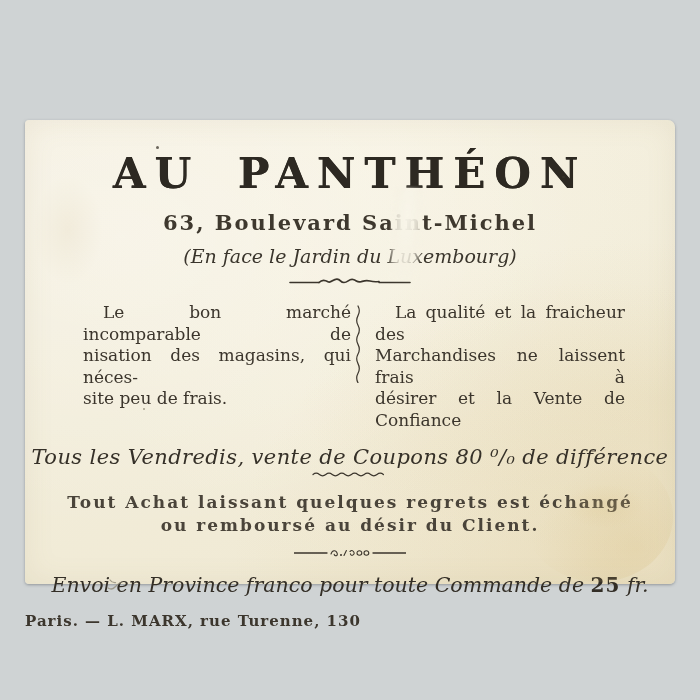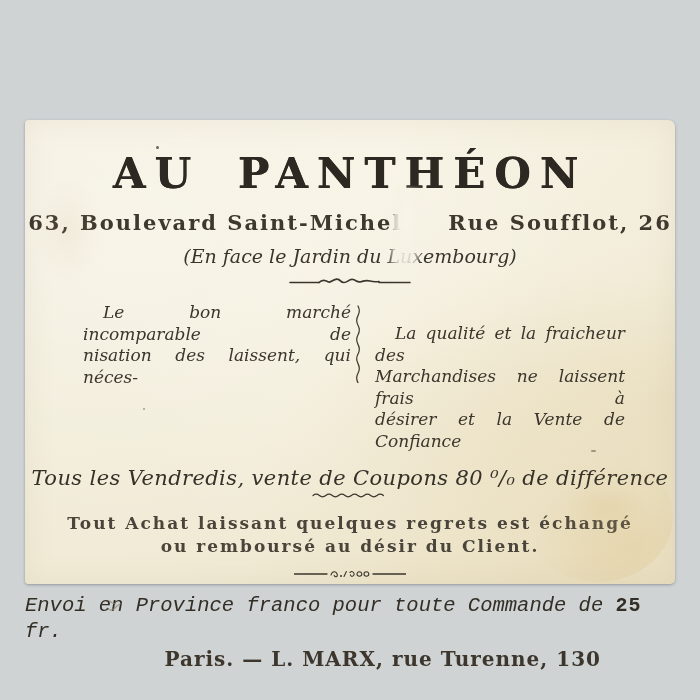--- a/index.html
+++ b/index.html
@@ -73,22 +73,22 @@
     margin: 15px 50px 0 58px;
     display: flex;
     align-items: flex-start;
   }
   .col {
     font-size: 17px;
     line-height: 21.5px;
     color: #3b352c;
   }
   .col-left  { width: 268px; }
-  .col-right { flex: 1; margin-left: 10px; margin-top: 21px; }
-  .col .line { white-space: nowrap; font-style: italic; }
+  .col-right { flex: 1; margin-left: 10px; }
+  .col .line { white-space: nowrap; }
   .col .j { text-align: justify; text-align-last: justify; white-space: normal; }
   .col .indent { text-indent: 20px; }
   .col-divider {
     width: 14px;
     display: flex;
     justify-content: center;
     margin-top: 3px;
   }
 
   .friday {
@@ -110,46 +110,45 @@
     line-height: 22.5px;
     letter-spacing: 2px;
     color: #4a443a;
   }
 
   .scroll-divider { margin-top: 11px; }
 
   .shipping {
     margin-top: 13px;
     position: relative;
-    text-align: left;
+    text-align: center;
     font-style: italic;
     font-size: 20.5px;
     line-height: 26px;
     color: #332e26;
-    font-family: Liberation Mono, monospace;
   }
   .shipping .amount {
     font-style: normal;
     font-weight: bold;
     font-size: 20px;
     letter-spacing: 1px;
   }
   .scribble {
     position: absolute;
     left: 80px;
     top: 4px;
     opacity: 0.75;
   }
 
   .imprint {
-    margin-top: 5px;
-    text-align: right;
+    margin-top: 14px;
+    text-align: left;
     padding-right: 74px;
     font-weight: bold;
-    font-size: 20px;
+    font-size: 15px;
     line-height: 18px;
     letter-spacing: 1px;
     color: #3c362d;
   }
 
   
   .smudge {
     position: absolute;
     left: 366px;
     top: 68px;
@@ -186,37 +185,37 @@
 </style>
 </head>
 <body>
 
 <div class="card">
 
   <h1 class="title">AU PANTHÉON</h1>
 
   <div class="address">
     <span>63, Boulevard Saint-Michel</span>
-    <span>Rue Soufflot, 26</span>
   </div>
 
   <div class="subtitle">(En face le Jardin du Luxembourg)</div>
 
   <div class="orn-center orn-rule">
     <svg width="124" height="10" viewBox="0 0 124 10" aria-hidden="true">
       <path class="ink" stroke-width="1.6" d="M2 5.5 H31"></path>
       <path class="ink" stroke-width="1.7" d="M31 5.5 c3 -3.2 6 -2.6 9 -0.8 c3 1.8 5 -2.8 9 -2.6 c4 0.2 3 3.4 7 3.4 c4 0 5 -4 9 -3 c4 1 4 3.4 8 2.2 c4 -1.2 5 -1.8 9 -0.7 c4 1.1 6 0.9 9 0.5"></path>
       <path class="ink" stroke-width="1.6" d="M91 5.5 H122"></path>
     </svg>
   </div>
 
   <div class="columns">
     <div class="col col-left">
       <div class="line j indent">Le bon marché incomparable de</div>
-      <div class="line j">nisation des laissent, qui néces-</div>
+      <div class="line j">nisation des magasins, qui néces-</div>
+      <div class="line">site peu de frais.</div>
     </div>
     <div class="col-divider">
       <svg width="8" height="78" viewBox="0 0 8 78" aria-hidden="true">
         <path class="ink" stroke-width="1.2" d="M4 1 q2.6 4.8 0 9.6 t0 9.6 t0 9.6 t0 9.6 t0 9.6 t0 9.6 t0 9.6 t0 9.6"></path>
       </svg>
     </div>
     <div class="col col-right">
       <div class="line j indent">La qualité et la fraicheur des</div>
       <div class="line j">Marchandises ne laissent frais à</div>
       <div class="line j">désirer et la Vente de Confiance</div>

